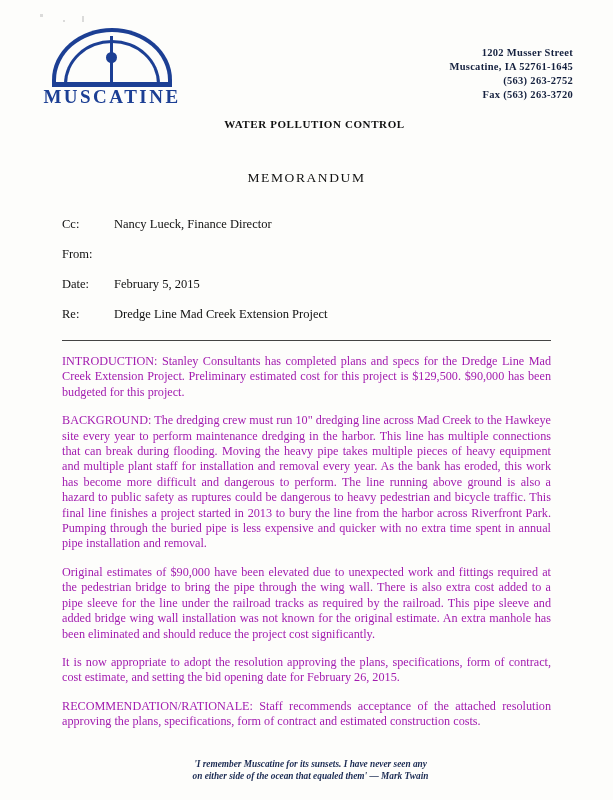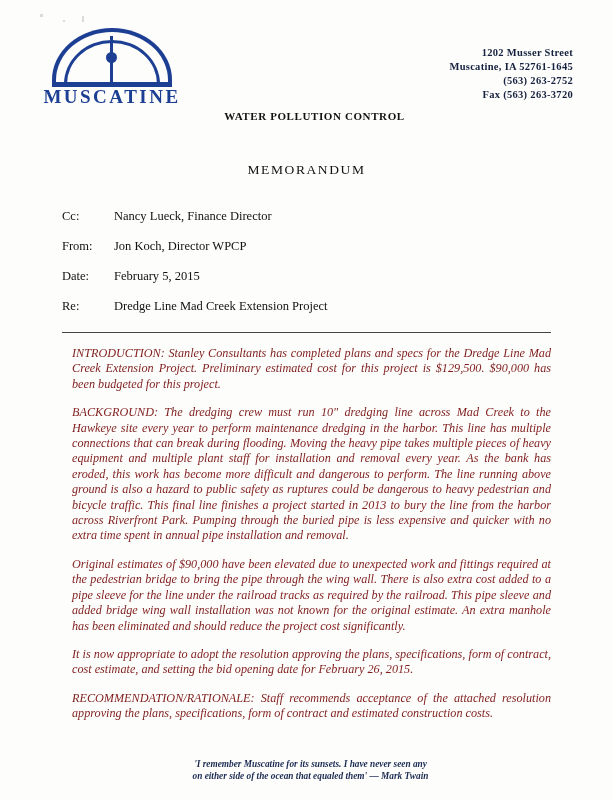--- a/index.html
+++ b/index.html
@@ -108,20 +108,21 @@
     font-weight: bold;
     color: #15213f;
     letter-spacing: 0.3px;
   }
 
   .dept-title {
     text-align: center;
     font-size: 11px;
     font-weight: bold;
     letter-spacing: 0.6px;
+    margin-top: 8px;
     color: #111;
     padding-left: 16px;
   }
 
   .memo-title {
     text-align: center;
     font-size: 13.5px;
     letter-spacing: 1.6px;
     margin-top: 40px;
     color: #111;
@@ -156,23 +157,22 @@
 
   
   .body-copy {
     padding: 0 62px;
     margin-top: 13px;
   }
   .para {
     font-size: 12.2px;
     line-height: 15.4px;
     text-align: justify;
-    margin: 0 0 13px 10px;
-    color: #7f1d1d;
-    font-style: italic;
+    margin: 0 0 13px 0;
+    color: #a21caf;
   }
 
   
   .footer {
     position: absolute;
     left: 8px;
     right: 0;
     bottom: 18px;
     text-align: center;
     font-size: 9.3px;
@@ -223,21 +223,20 @@
 
   <div class="memo-title">MEMORANDUM</div>
 
   <div class="fields">
     <div class="field-row">
       <div class="field-label">Cc:</div>
       <div class="field-value">Nancy Lueck, Finance Director</div>
     </div>
     <div class="field-row">
       <div class="field-label">From:</div>
-      <div class="field-value">Jon Koch, Director WPCP</div>
     </div>
     <div class="field-row">
       <div class="field-label">Date:</div>
       <div class="field-value">February 5, 2015</div>
     </div>
     <div class="field-row">
       <div class="field-label">Re:</div>
       <div class="field-value">Dredge Line Mad Creek Extension Project</div>
     </div>
   </div>

